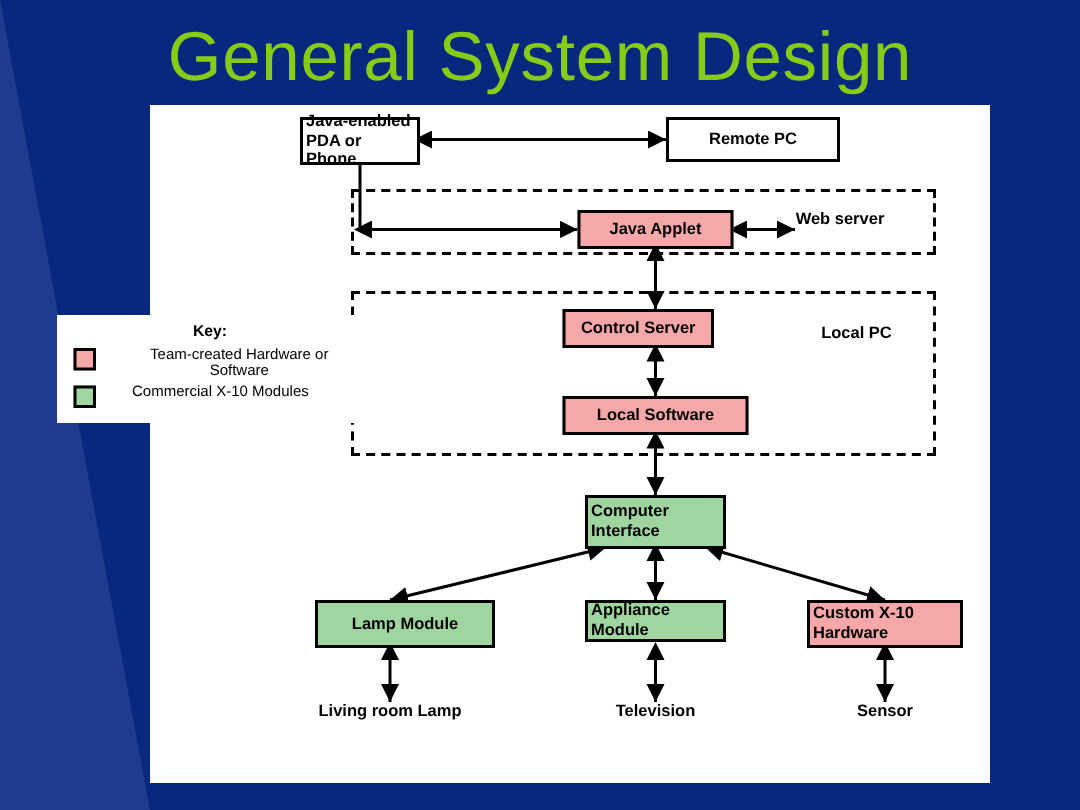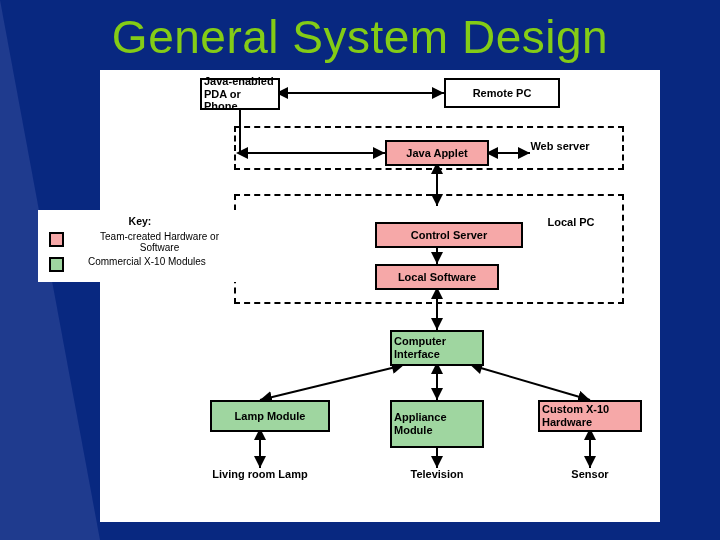--- a/index.html
+++ b/index.html
@@ -144,28 +144,28 @@
 
   <div class="dashed-group" style="left:134px; top:124px; width:390px; height:110px;"></div>
   <div class="plain" style="left:436px; top:146px; width:70px;">Local PC</div>
 
   <div class="box white" style="left:100px; top:8px; width:80px; height:32px;">Java-enabled PDA or Phone</div>
 
   <div class="box pink" style="left:285px; top:70px; width:104px; height:26px;">Java Applet</div>
 
   <div class="plain" style="left:430px; top:70px; width:60px;">Web server</div>
 
-  <div class="box pink" style="left:275px; top:152px; width:148px; height:26px;">Control Server</div>
+  <div class="box pink" style="left:275px; top:136px; width:101px; height:26px;">Control Server</div>
 
   <div class="box pink" style="left:275px; top:194px; width:124px; height:26px;">Local Software</div>
 
   <div class="box green" style="left:290px; top:260px; width:94px; height:36px;">Computer Interface</div>
 
   <div class="box green" style="left:110px; top:330px; width:120px; height:32px;">Lamp Module</div>
-  <div class="box green" style="left:290px; top:330px; width:94px; height:48px;">Appliance Module</div>
+  <div class="box green" style="left:290px; top:330px; width:94px; height:28px;">Appliance Module</div>
   <div class="box pink" style="left:438px; top:330px; width:104px; height:32px;">Custom X-10 Hardware</div>
 
   <div class="plain" style="left:110px; top:398px; width:100px;">Living room Lamp</div>
   <div class="plain" style="left:290px; top:398px; width:94px;">Television</div>
   <div class="plain" style="left:438px; top:398px; width:104px;">Sensor</div>
 
 </div>
 
 <div class="key-panel" style="left:38px; top:210px; width:190px;">
   <div style="margin-bottom:4px;">Key:</div>

